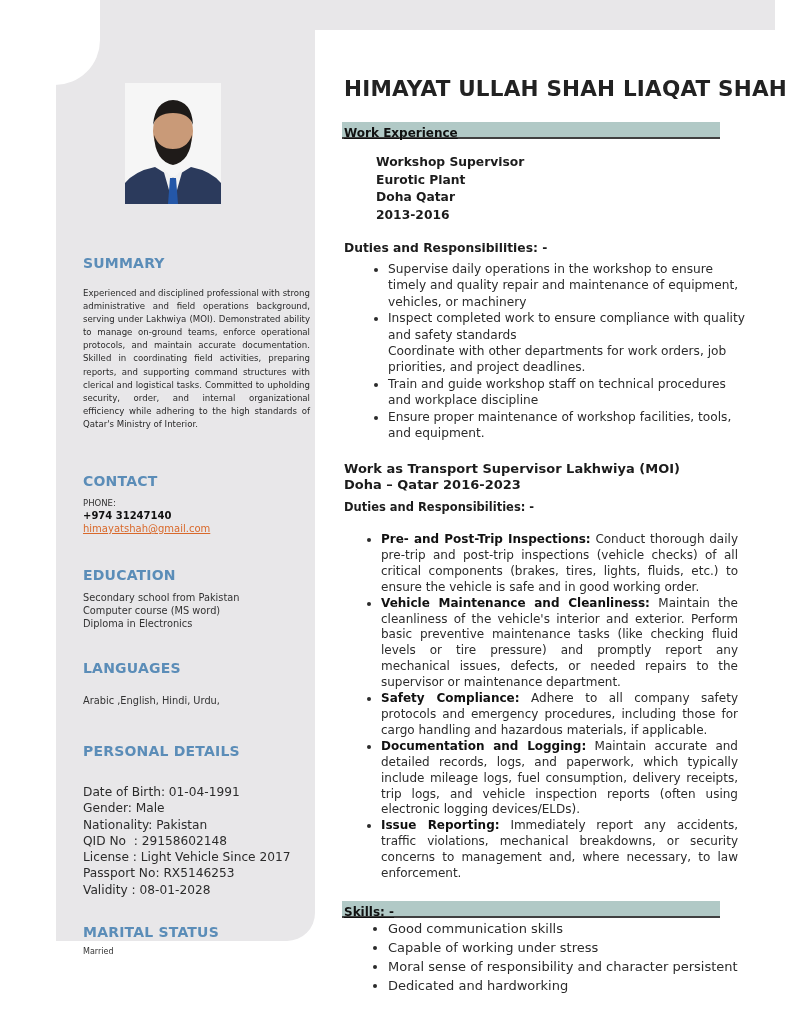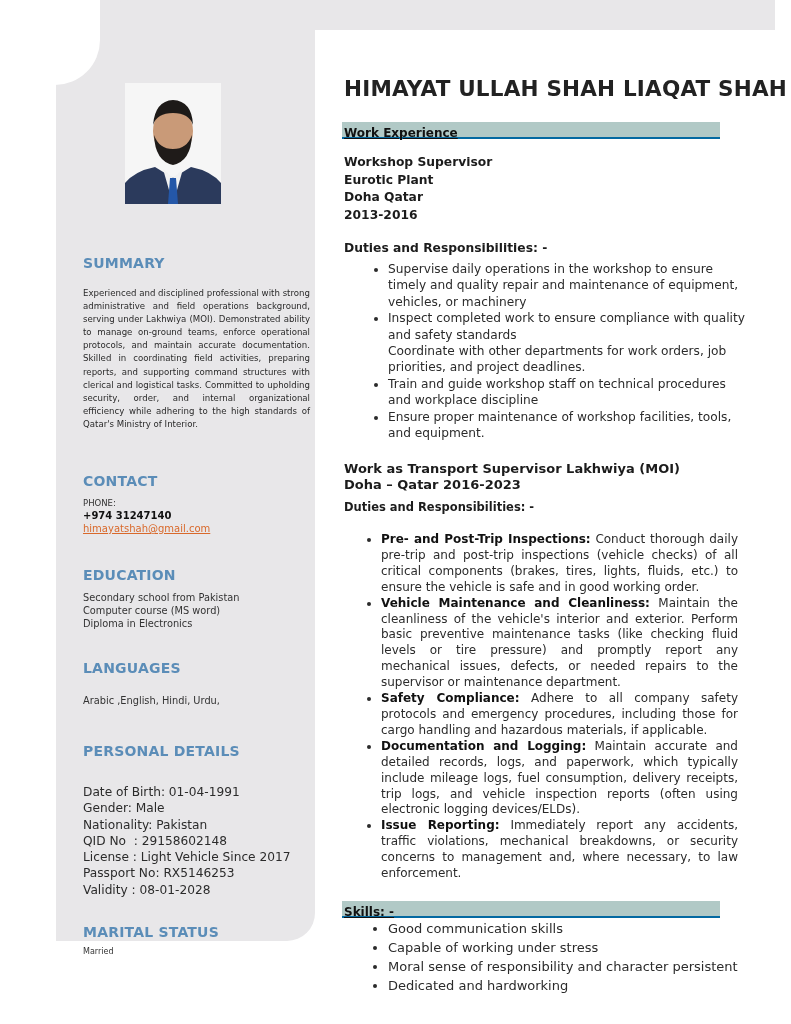--- a/index.html
+++ b/index.html
@@ -16,25 +16,25 @@
   .side { position: absolute; left: 83px; width: 227px; }
   .side-h { color: #5b8db8; font-weight: bold; font-size: 14px; letter-spacing: 0.2px; margin: 0; }
   .summary-text { font-size: 8.6px; line-height: 13.1px; text-align: justify; color: #2a2a2a; }
   .small { font-size: 8.5px; color: #333; }
   .phone { font-size: 10px; font-weight: bold; color: #111; }
   .email { font-size: 10px; color: #d9692b; text-decoration: underline; }
   .edu { font-size: 9.8px; line-height: 13px; color: #333; }
   .pd { font-size: 12.2px; line-height: 16.3px; color: #2b2b2b; }
 
   .name { position: absolute; left: 344px; top: 76px; font-size: 21.5px; font-weight: bold; color: #222; letter-spacing: 0.2px; white-space: nowrap; }
-  .sec-bar { position: absolute; left: 342px; width: 378px; height: 15px; background: #b1c9c6; border-bottom: 2px solid #0369a1; }
+  .sec-bar { position: absolute; left: 342px; width: 378px; height: 15px; background: #b1c9c6; border-bottom: 2px solid #404040; }
   .sec-bar span { font-size: 12px; font-weight: bold; text-decoration: underline; color: #111; padding-left: 2px; line-height: 15px; }
 
   .main-block { position: absolute; left: 344px; width: 402px; }
-  .job-lines { font-size: 12.3px; font-weight: bold; line-height: 17.5px; color: #1c1c1c; }
+  .job-lines { font-size: 12.3px; font-weight: bold; line-height: 17.5px; color: #1c1c1c; margin-left: 32px; }
   .duties-h { font-size: 12.3px; font-weight: bold; color: #1c1c1c; }
   ul.b1 { margin: 0; padding-left: 44px; font-size: 12.2px; line-height: 16.4px; color: #2b2b2b; }
   ul.b1 li { padding-left: 0; }
   ul.b1 li.nobullet { list-style: none; }
   .job2 { font-size: 13px; font-weight: bold; line-height: 16px; color: #1c1c1c; }
   .duties-h2 { font-size: 11.5px; font-weight: bold; color: #1c1c1c; }
   ul.b2 { margin: 8px; padding-left: 29px; font-size: 12px; line-height: 15.9px; color: #2b2b2b; text-align: justify; }
   ul.b2 b { color: #111; }
   ul.skills { margin: 0; padding-left: 44px; font-size: 13px; line-height: 19px; color: #2b2b2b; }
 </style>

